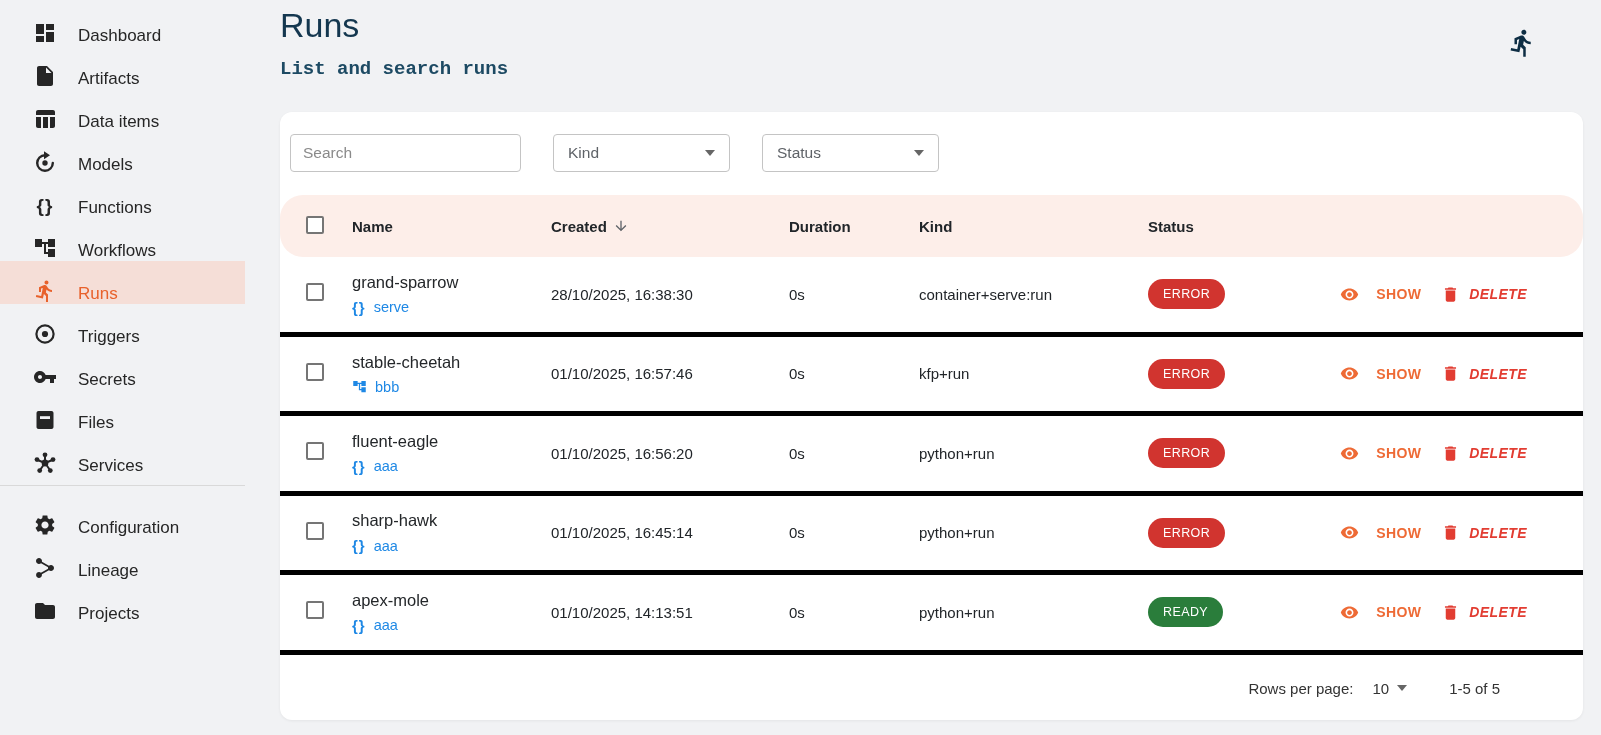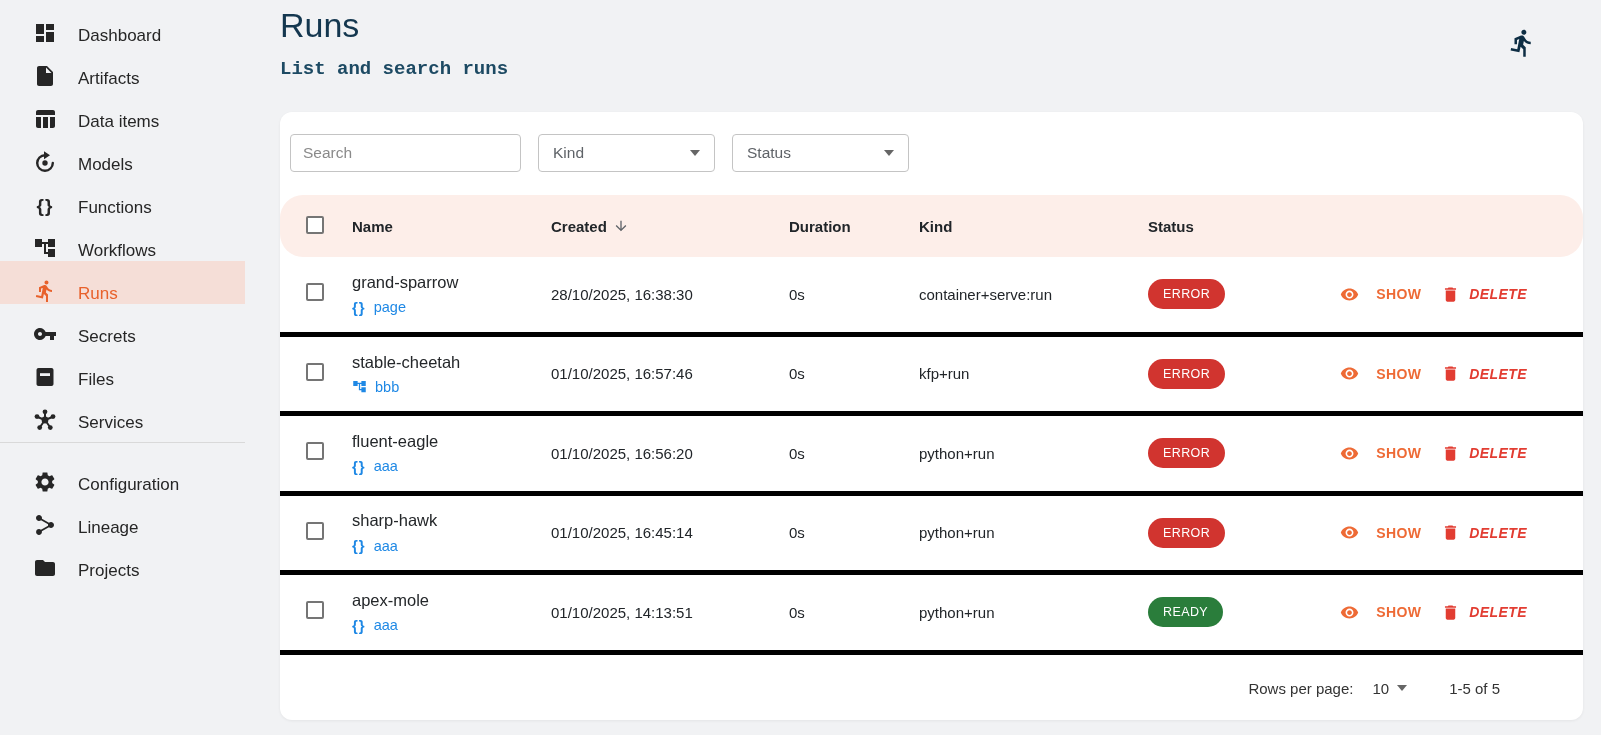--- a/index.html
+++ b/index.html
@@ -42,21 +42,21 @@
   .page-head{display:flex;justify-content:space-between;align-items:flex-start;height:112px;padding-top:6px;}
   .page-title{font-size:34px;font-weight:500;color:var(--title-navy);line-height:1.15;}
   .page-subtitle{font-size:19px;font-weight:600;color:var(--subtitle-navy);margin-top:13px;font-family:Liberation Mono, monospace;}
   .head-run-icon{margin:22px 46px 0 0;}
   .head-run-icon svg{width:30px;height:30px;fill:#0e2e44;}
   
   .card{
     background:#fff;border-radius:12px;height:608px;overflow:hidden;
     box-shadow:0 1px 3px rgba(0,0,0,0.06);
   }
-  .filters{display:flex;gap:17px;padding:22px 10px 0 10px;margin-bottom:23px;}
+  .filters{display:flex;gap:32px;padding:22px 10px 0 10px;margin-bottom:23px;}
   .search-box{
     width:231px;height:38px;border:1px solid #c4c4c4;border-radius:4px;
     padding:0 12px;font-size:15.5px;font-family:"Liberation Sans",sans-serif;color:#333;outline:none;
   }
   .search-box::placeholder{color:#8a8a8a;}
   .select-box{
     width:177px;height:38px;border:1px solid #c4c4c4;border-radius:4px;
     display:flex;align-items:center;justify-content:space-between;
     padding:0 14px;font-size:15.5px;color:#5f6368;cursor:pointer;background:#fff;
   }
@@ -155,20 +155,29 @@
     <span class="s-icon">
       <svg viewBox="0 0 24 24">
           <path d="M13.49 5.48c1.1 0 2-.9 2-2s-.9-2-2-2-2 .9-2 2 .9 2 2 2zm-3.6 13.9 1-4.4 2.1 2v6h2v-7.5l-2.1-2 .6-3c1.3 1.5 3.3 2.5 5.5 2.5v-2c-1.9 0-3.5-1-4.3-2.4l-1-1.6c-.4-.6-1-1-1.7-1-.3 0-.5.1-.8.1l-5.2 2.2v4.7h2v-3.4l1.8-.7-1.6 8.1-4.9-1-.4 2 7 1.4z"></path>
         </svg>
     </span>
     <span>Runs</span>
   </div>
   <div class="side-item">
     <span class="s-icon">
       <svg viewBox="0 0 24 24">
+          <circle cx="12" cy="12" r="8.6" fill="none" stroke="currentColor" stroke-width="2.2"></circle>
+          <circle cx="12" cy="12" r="3.1"></circle>
+        </svg>
+    </span>
+    <span>Triggers</span>
+  </div>
+  <div class="side-item">
+    <span class="s-icon">
+      <svg viewBox="0 0 24 24">
           <path d="M12.65 10C11.83 7.67 9.61 6 7 6c-3.31 0-6 2.69-6 6s2.69 6 6 6c2.61 0 4.83-1.67 5.65-4H17v4h4v-4h2v-4H12.65zM7 14c-1.1 0-2-.9-2-2s.9-2 2-2 2 .9 2 2-.9 2-2 2z"></path>
         </svg>
     </span>
     <span>Secrets</span>
   </div>
   <div class="side-item">
     <span class="s-icon">
       <svg viewBox="0 0 24 24">
           <path d="M5.5 3h13c1.1 0 2 .9 2 2v14c0 1.1-.9 2-2 2h-13c-1.1 0-2-.9-2-2V5c0-1.1.9-2 2-2z"></path>
           <rect x="7" y="8.2" width="10" height="2.8" fill="#f1f2f4"></rect>
@@ -279,21 +288,21 @@
       </div>
       <div class="col-actions"></div>
     </div>
 
     <div class="cols trow">
       <div class="col-check"><span class="checkbox"></span></div>
       <div class="col-name">
         <div class="run-name">grand-sparrow</div>
         <div class="run-parent">
           <span class="braces-sm">{}</span>
-          <span>page</span>
+          <span>serve</span>
         </div>
       </div>
       <div class="col-created cell-text">28/10/2025, 16:38:30</div>
       <div class="col-duration cell-text">0s</div>
       <div class="col-kind cell-text">container+serve:run</div>
       <div class="col-status"><span class="badge badge-error">ERROR</span></div>
       <div class="col-actions">
         <span class="action show">
           <svg viewBox="0 0 24 24">
               <path d="M12 4.5C7 4.5 2.73 7.61 1 12c1.73 4.39 6 7.5 11 7.5s9.27-3.11 11-7.5c-1.73-4.39-6-7.5-11-7.5zM12 17c-2.76 0-5-2.24-5-5s2.24-5 5-5 5 2.24 5 5-2.24 5-5 5zm0-8c-1.66 0-3 1.34-3 3s1.34 3 3 3 3-1.34 3-3-1.34-3-3-3z"></path>

